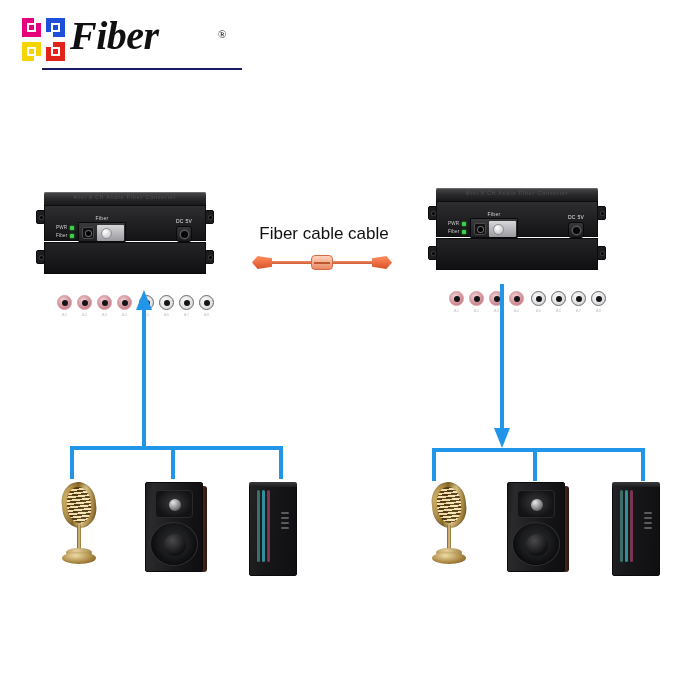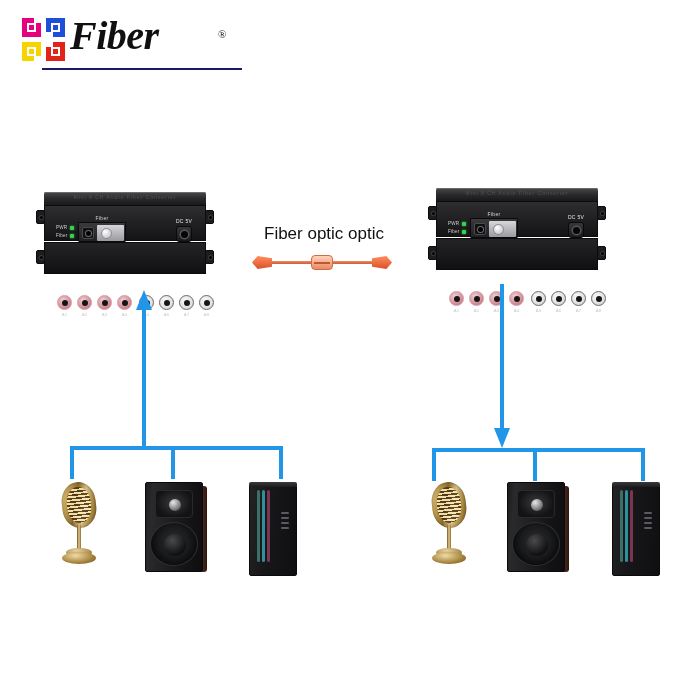--- a/index.html
+++ b/index.html
@@ -313,21 +313,21 @@
           </div>
         <div class="rca-lab" style="left:122px">A7</div>
         <div class="rca" style="left:142px">
             <i></i>
           </div>
         <div class="rca-lab" style="left:142px">A8</div>
       </div>
     </div>
   </div>
 
-  <div id="fiber-label">Fiber optic optic</div>
+  <div id="fiber-label">Fiber cable cable</div>
   <div id="fiber-cable">
     <div class="fc-line"></div>
     <div class="fc-tip left"></div>
     <div class="fc-tip right"></div>
     <div class="fc-mid"></div>
   </div>
 
   <div class="abus" style="left:70px;top:296px;width:215px;height:185px;">
 
     <div class="bar" style="left:0;top:150px;width:213px;height:4px;"></div>

